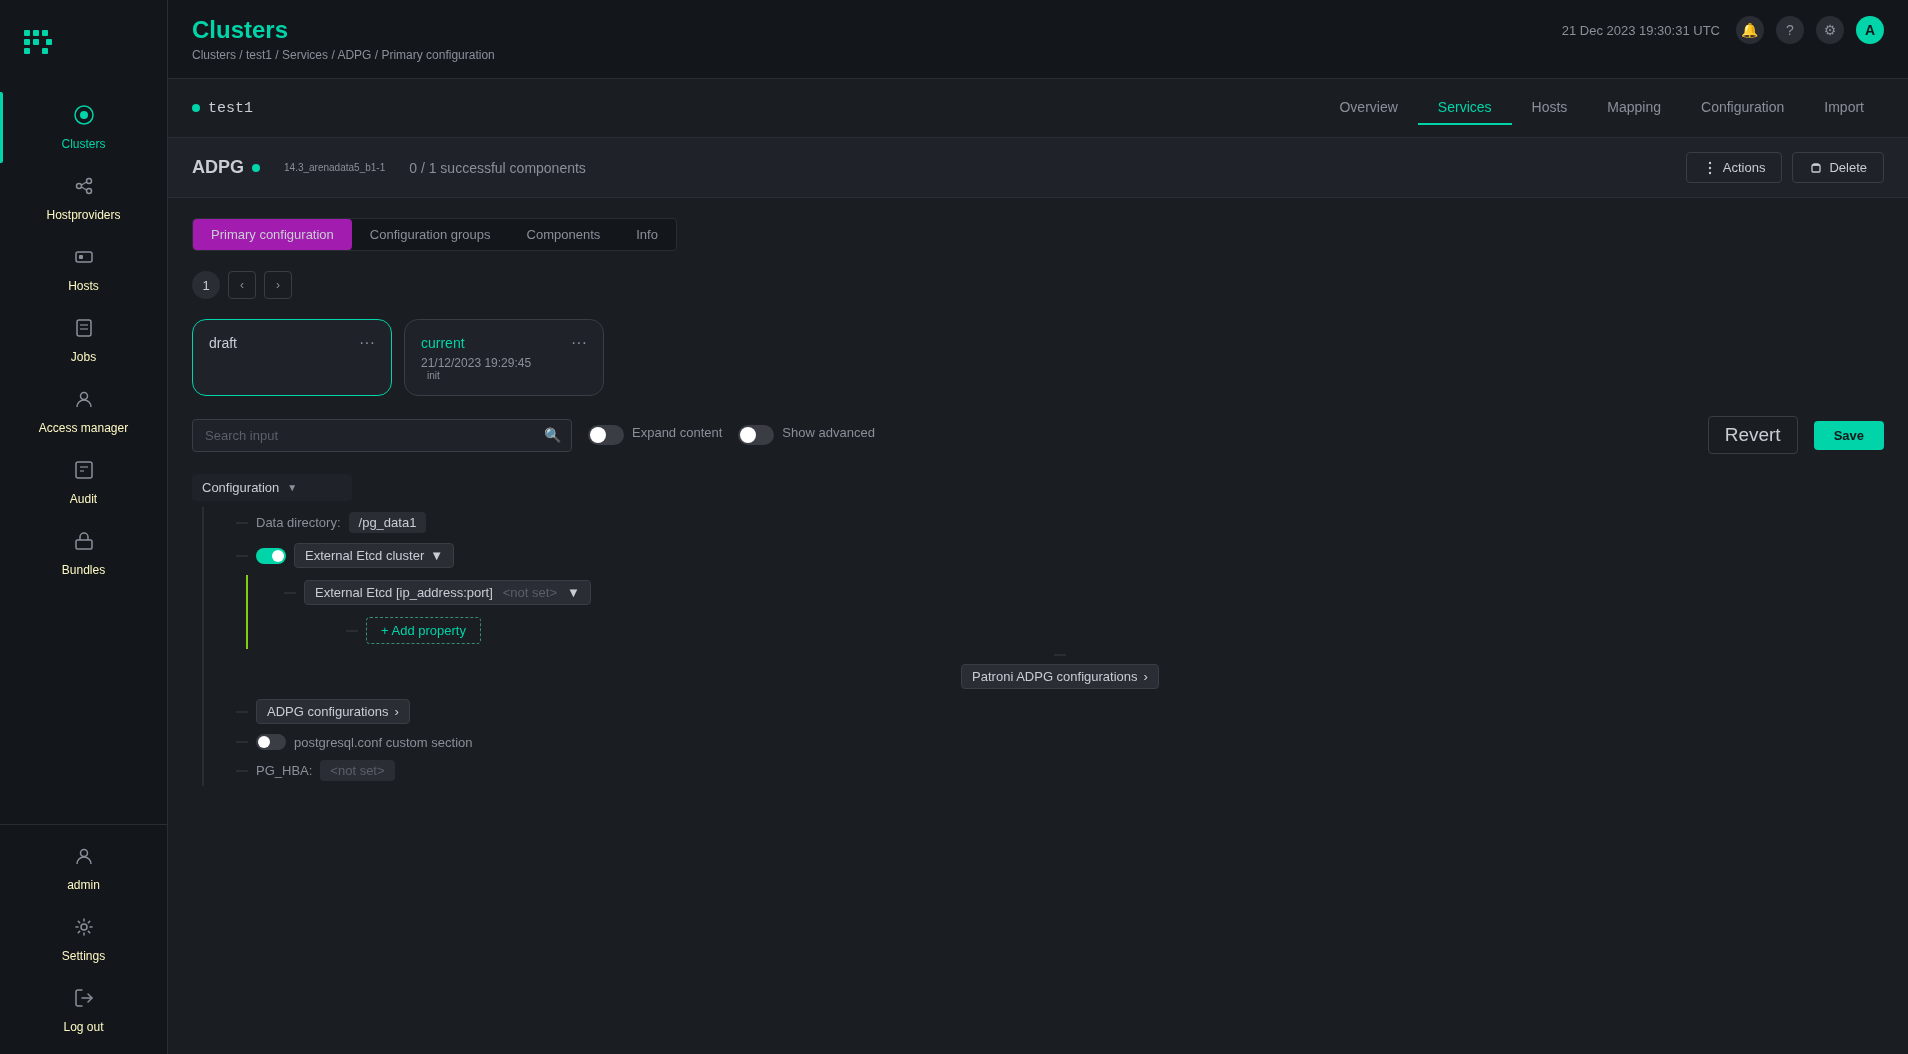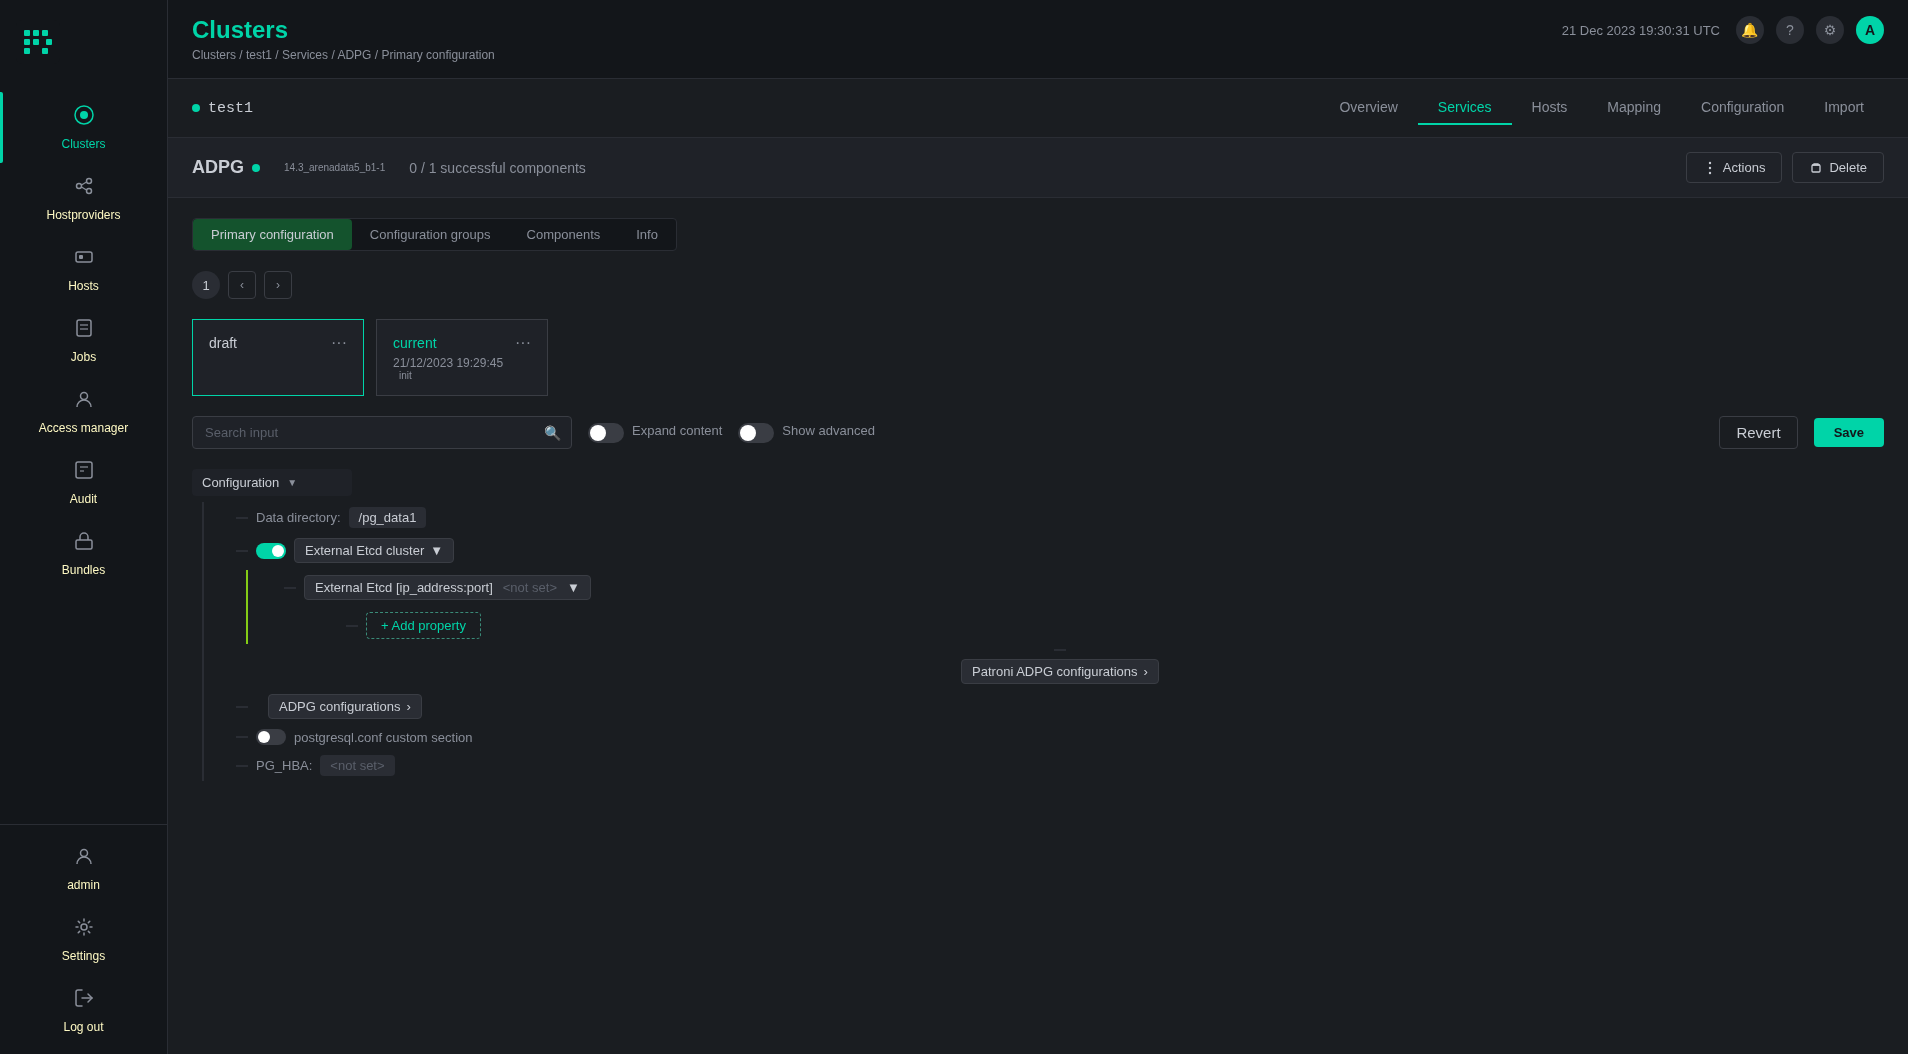--- a/index.html
+++ b/index.html
@@ -46,49 +46,49 @@
     .btn { padding: 7px 16px; border-radius: 4px; cursor: pointer; font-size: 13px; border: 1px solid transparent; display: flex; align-items: center; gap: 6px; }
     .btn-outline { background: transparent; border-color: #3a3d44; color: #c9cdd4; }
     .btn-danger-outline { background: transparent; border-color: #3a3d44; color: #c9cdd4; }
 
     
     .content { flex: 1; overflow-y: auto; padding: 20px 24px; background: #1a1d21; }
 
     
     .config-tabs { display: flex; gap: 0; margin-bottom: 20px; background: #13161a; border-radius: 4px; border: 1px solid #2a2d34; width: fit-content; }
     .config-tab { padding: 8px 18px; cursor: pointer; color: #8a8f9a; font-size: 13px; border-radius: 4px; }
-    .config-tab.active { background: #14532d; color: #c9cdd4; }
+    .config-tab.active { background: #a21caf; color: #c9cdd4; }
 
     
     .version-selector { display: flex; align-items: center; gap: 8px; margin-bottom: 20px; }
     .version-num { width: 28px; height: 28px; border-radius: 50%; background: #2a2d34; display: flex; align-items: center; justify-content: center; font-size: 13px; color: #c9cdd4; }
     .version-nav { width: 28px; height: 28px; border-radius: 4px; border: 1px solid #3a3d44; background: #1a1d21; display: flex; align-items: center; justify-content: center; cursor: pointer; color: #8a8f9a; font-size: 12px; }
 
     
     .version-cards { display: flex; gap: 12px; margin-bottom: 20px; }
-    .version-card { width: 172px; padding: 14px 16px; border-radius: 0; border: 1px solid #3a3d44; background: #1f2228; cursor: pointer; position: relative; }
+    .version-card { width: 200px; padding: 14px 16px; border-radius: 14px; border: 1px solid #3a3d44; background: #1f2228; cursor: pointer; position: relative; }
     .version-card.selected { border-color: #00d4a8; }
     .version-card-label { font-size: 14px; font-weight: 500; color: #c9cdd4; margin-bottom: 4px; display: flex; justify-content: space-between; align-items: center; }
     .version-card-label.current-label { color: #00d4a8; }
     .version-card-date { font-size: 12px; color: #8a8f9a; }
     .version-card-init { font-size: 10px; color: #8a8f9a; padding-left: 6px; }
     .version-menu { color: #8a8f9a; font-size: 16px; cursor: pointer; }
 
     
     .filter-bar { display: flex; align-items: center; gap: 16px; margin-bottom: 20px; }
     .search-input-wrap { position: relative; flex: 0 0 380px; }
     .search-input { width: 100%; background: #1f2228; border: 1px solid #3a3d44; border-radius: 4px; padding: 8px 36px 8px 12px; color: #c9cdd4; font-size: 13px; outline: none; }
     .search-input::placeholder { color: #5a5f6a; }
     .search-icon-inner { position: absolute; right: 10px; top: 50%; transform: translateY(-50%); color: #5a5f6a; font-size: 14px; }
     .toggle-wrap { display: flex; align-items: flex-start; gap: 8px; }
     .toggle { width: 36px; height: 20px; border-radius: 10px; background: #3a3d44; position: relative; cursor: pointer; }
     .toggle::after { content: ''; position: absolute; width: 16px; height: 16px; border-radius: 50%; background: white; top: 2px; left: 2px; transition: left 0.2s; }
     .toggle-label { font-size: 13px; color: #8a8f9a; }
     .spacer { flex: 1; }
-    .btn-revert { background: transparent; border: 1px solid #3a3d44; color: #c9cdd4; padding: 7px 16px; border-radius: 4px; cursor: pointer; font-size: 15px; }
+    .btn-revert { background: transparent; border: 1px solid #3a3d44; color: #c9cdd4; padding: 7px 16px; border-radius: 4px; cursor: pointer; font-size: 19px; }
     .btn-save { background: #00d4a8; color: #13161a; font-weight: 600; padding: 7px 20px; border-radius: 4px; cursor: pointer; font-size: 13px; border: none; }
 
     
     .config-tree { font-size: 13px; }
     .tree-section-header { display: flex; align-items: center; gap: 8px; padding: 6px 10px; background: #1f2228; border-radius: 4px; cursor: pointer; width: fit-content; min-width: 160px; }
     .tree-section-label { color: #c9cdd4; font-weight: 500; }
     .chevron { color: #8a8f9a; font-size: 10px; }
     .config-label { color: #8a8f9a; font-size: 13px; }
     .config-value { background: #2a2d34; border-radius: 4px; padding: 3px 10px; font-size: 13px; color: #c9cdd4; }
     .config-value.not-set { color: #5a5f6a; }
@@ -386,21 +386,21 @@
           </div>
 
           <div style="display:flex;align-items:center;gap:8px;padding:5px 0 5px 12px;flex-direction:column;">
             <div style="width:12px;height:2px;background:#2a2d34;"></div>
             <div class="dropdown-btn">
               <span>Patroni ADPG configurations</span>
               <span>›</span>
             </div>
           </div>
 
-          <div style="display:flex;align-items:center;gap:20px;padding:5px 0 5px 12px;">
+          <div style="display:flex;align-items:center;gap:8px;padding:5px 0 5px 12px;">
             <div style="width:12px;height:2px;background:#2a2d34;"></div>
             <div class="dropdown-btn">
               <span>ADPG configurations</span>
               <span>›</span>
             </div>
           </div>
 
           <div style="display:flex;align-items:center;gap:8px;padding:5px 0 5px 12px;">
             <div style="width:12px;height:2px;background:#2a2d34;"></div>
             <div class="toggle-sm off"></div>

